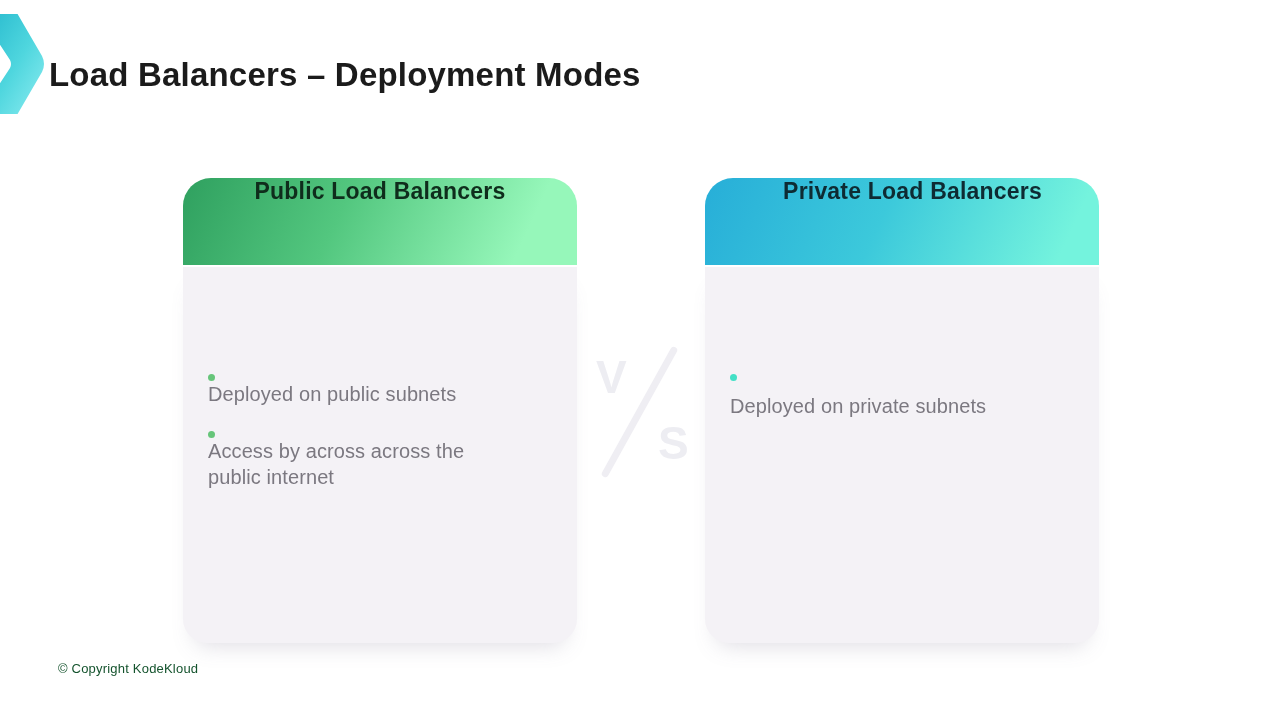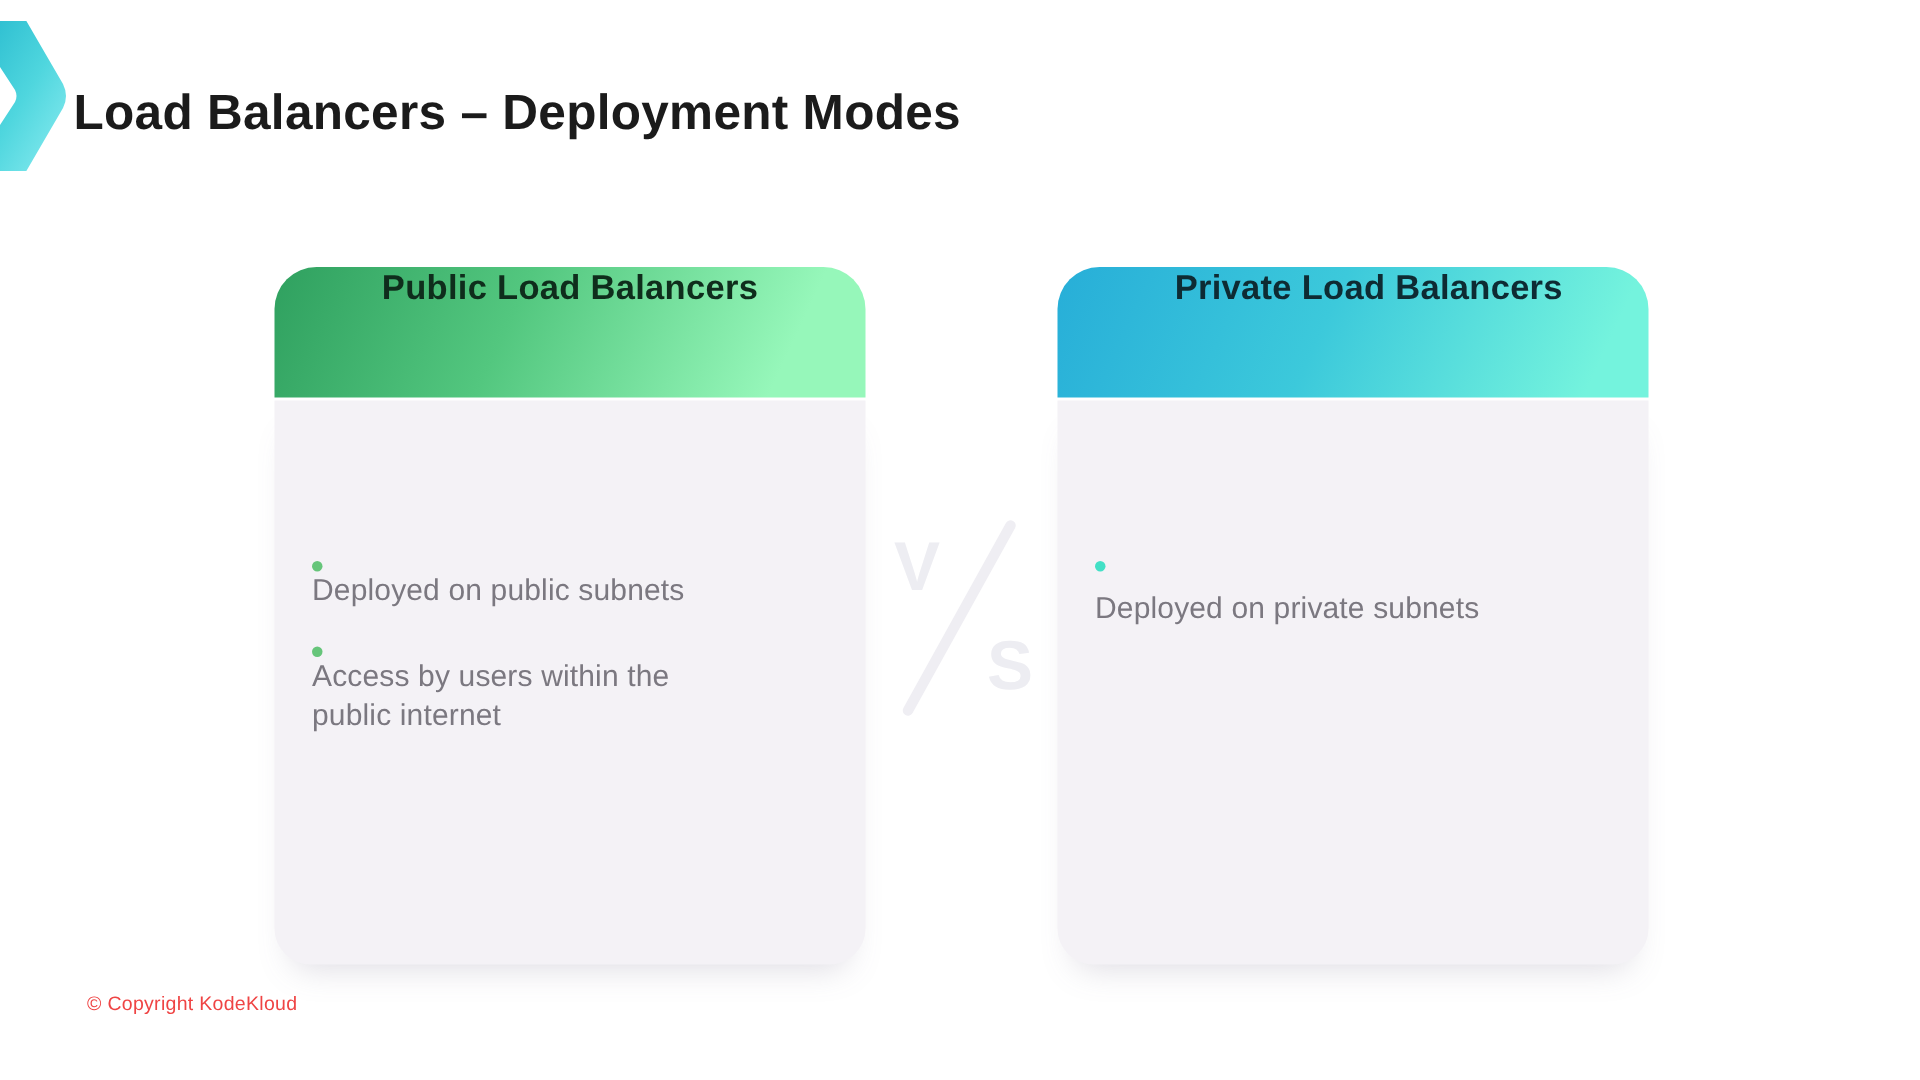--- a/index.html
+++ b/index.html
@@ -120,21 +120,21 @@
     transform: rotate(29deg);
     transform-origin: center center;
   }
 
   
   .copyright {
     position: absolute;
     left: 58px;
     top: 661px;
     font-size: 13px;
-    color: #ef4444;
+    color: #14532d;
     letter-spacing: 0.2px;
   }
 </style>
 </head>
 <body>
 
 <div class="slide">
 
   <svg class="logo-chevron" viewBox="0 0 62 100" aria-hidden="true">
     <defs>
@@ -154,21 +154,21 @@
       <span class="card-header-title">Public Load Balancers</span>
     </div>
     <div class="card-body">
       <ul class="bullets">
         <li class="bullet-item">
           <span class="bullet-dot"></span>
           <span class="bullet-text">Deployed on public subnets</span>
         </li>
         <li class="bullet-item">
           <span class="bullet-dot"></span>
-          <span class="bullet-text">Access by users within the public internet</span>
+          <span class="bullet-text">Access by across across the public internet</span>
         </li>
       </ul>
     </div>
   </div>
 
   <div class="versus">
     <span class="versus-v">V</span>
     <span class="versus-slash"></span>
     <span class="versus-s">S</span>
   </div>

